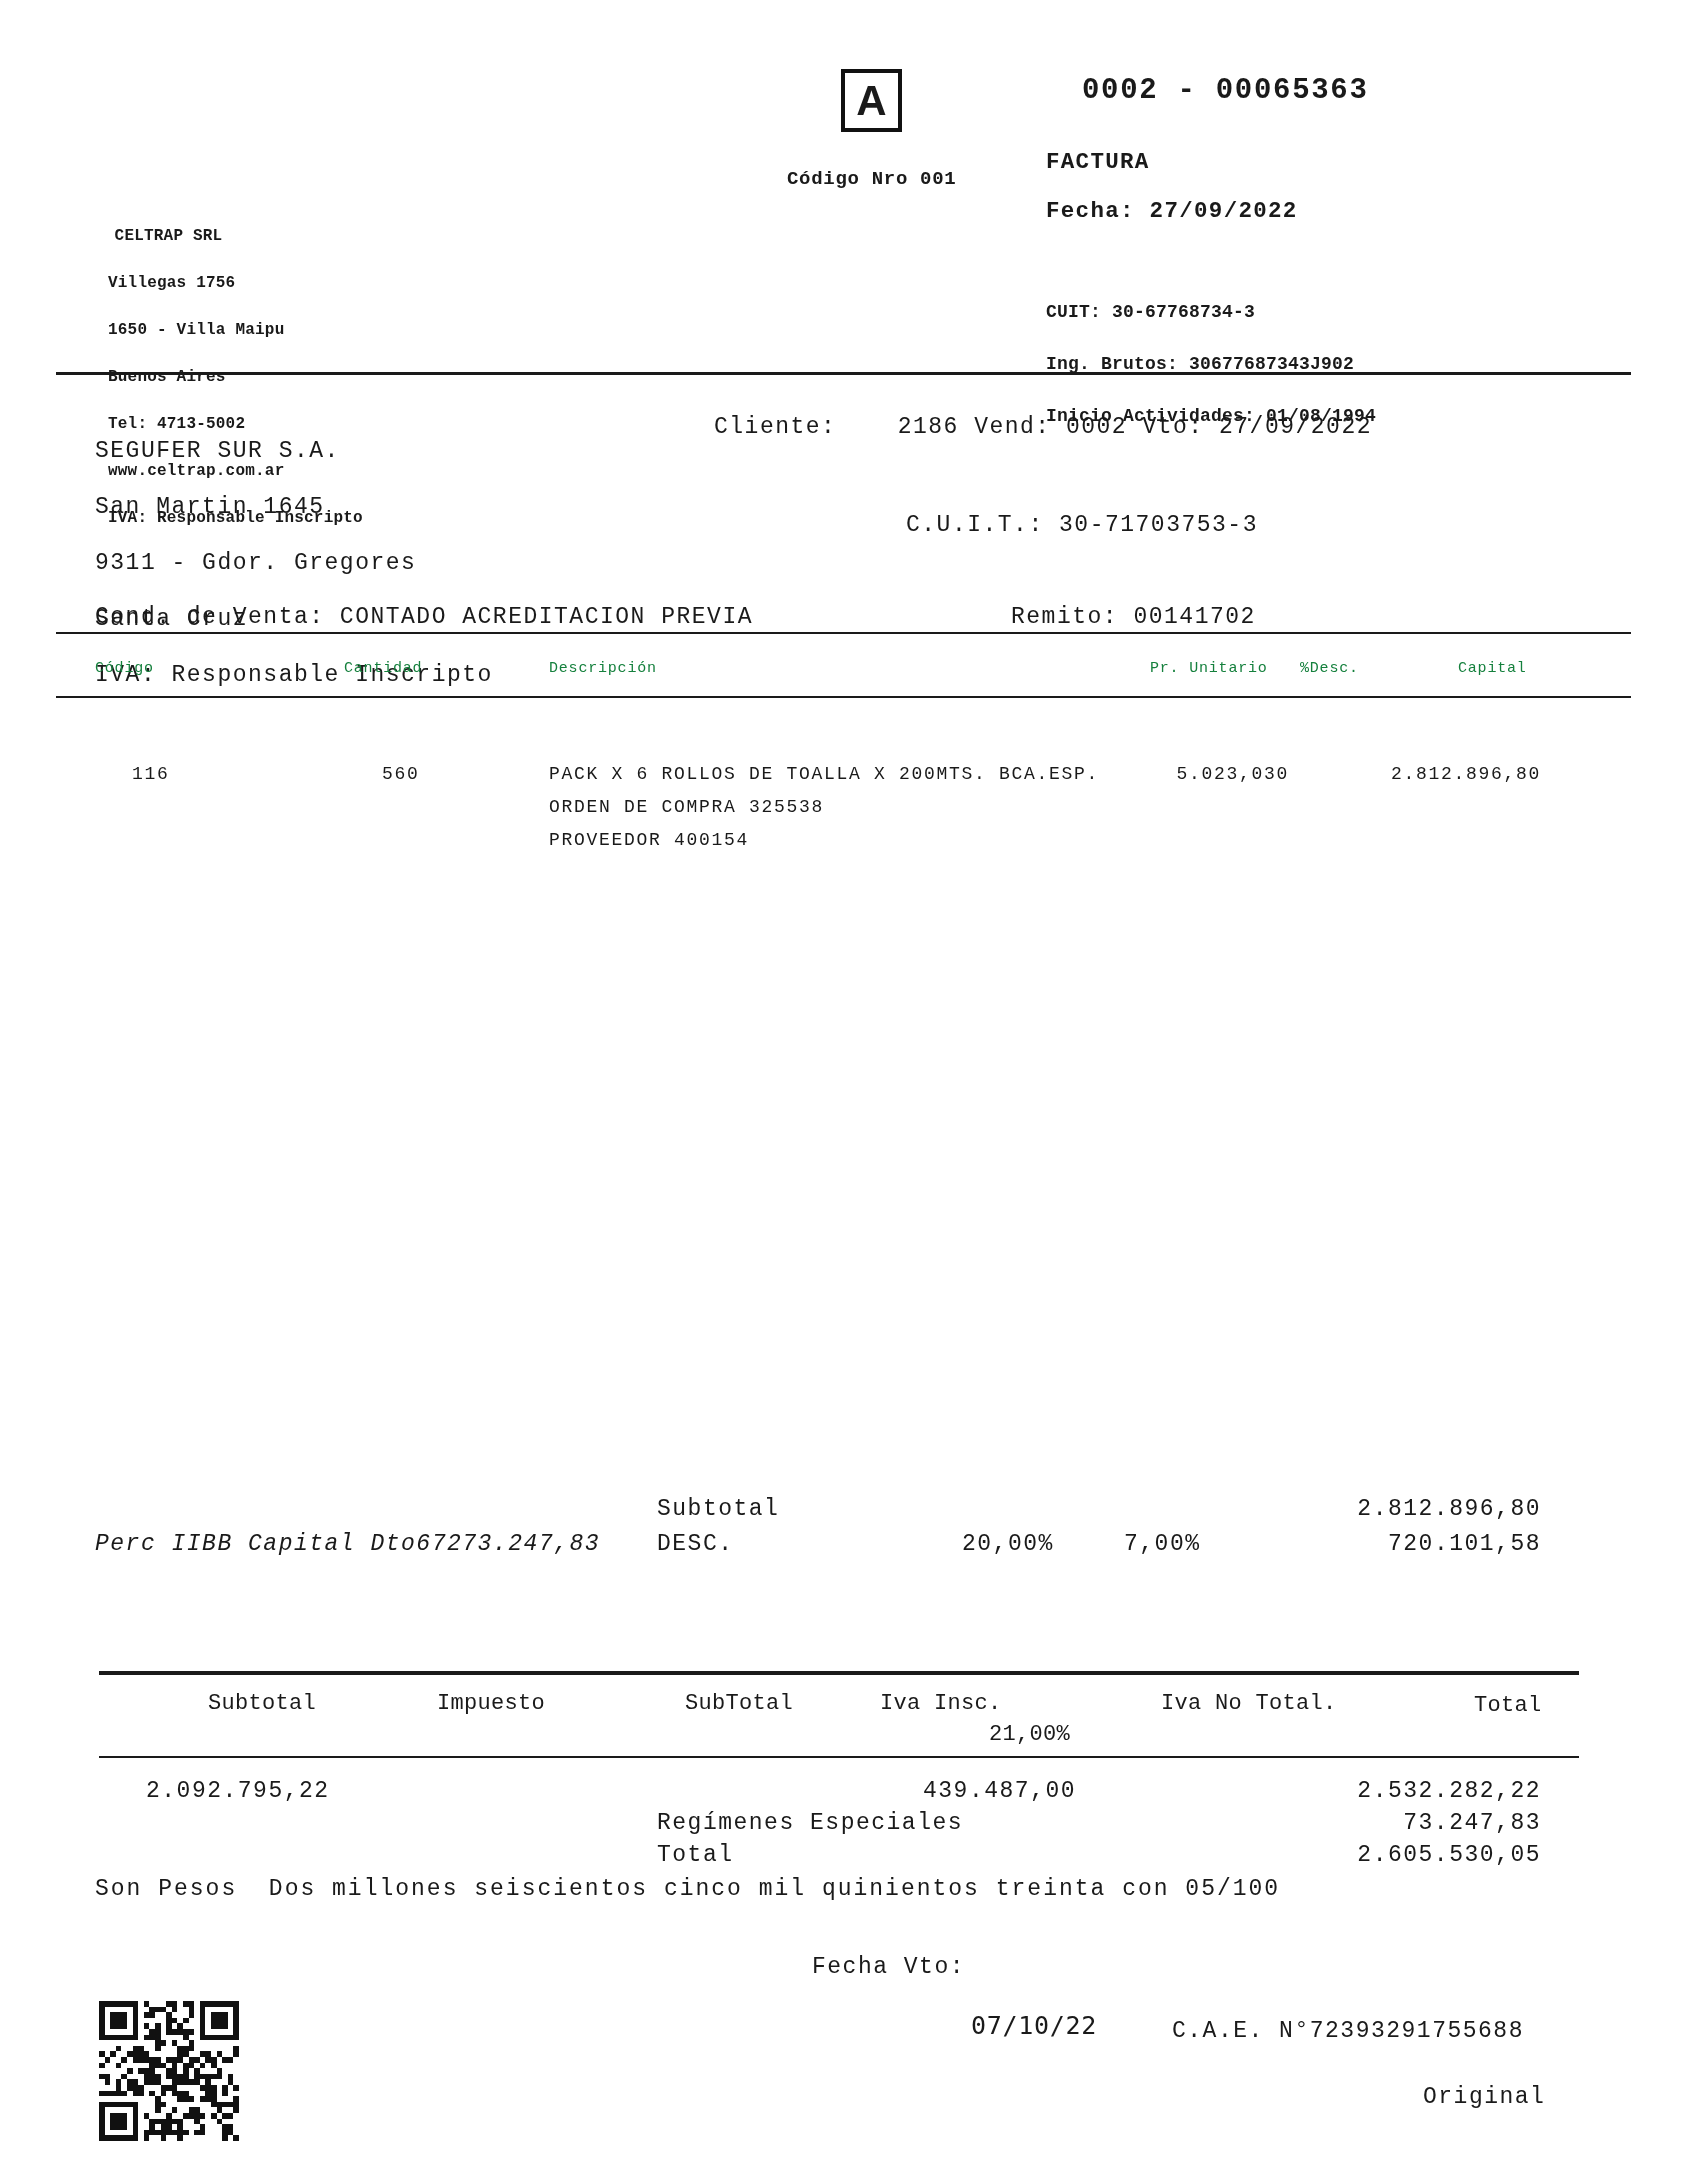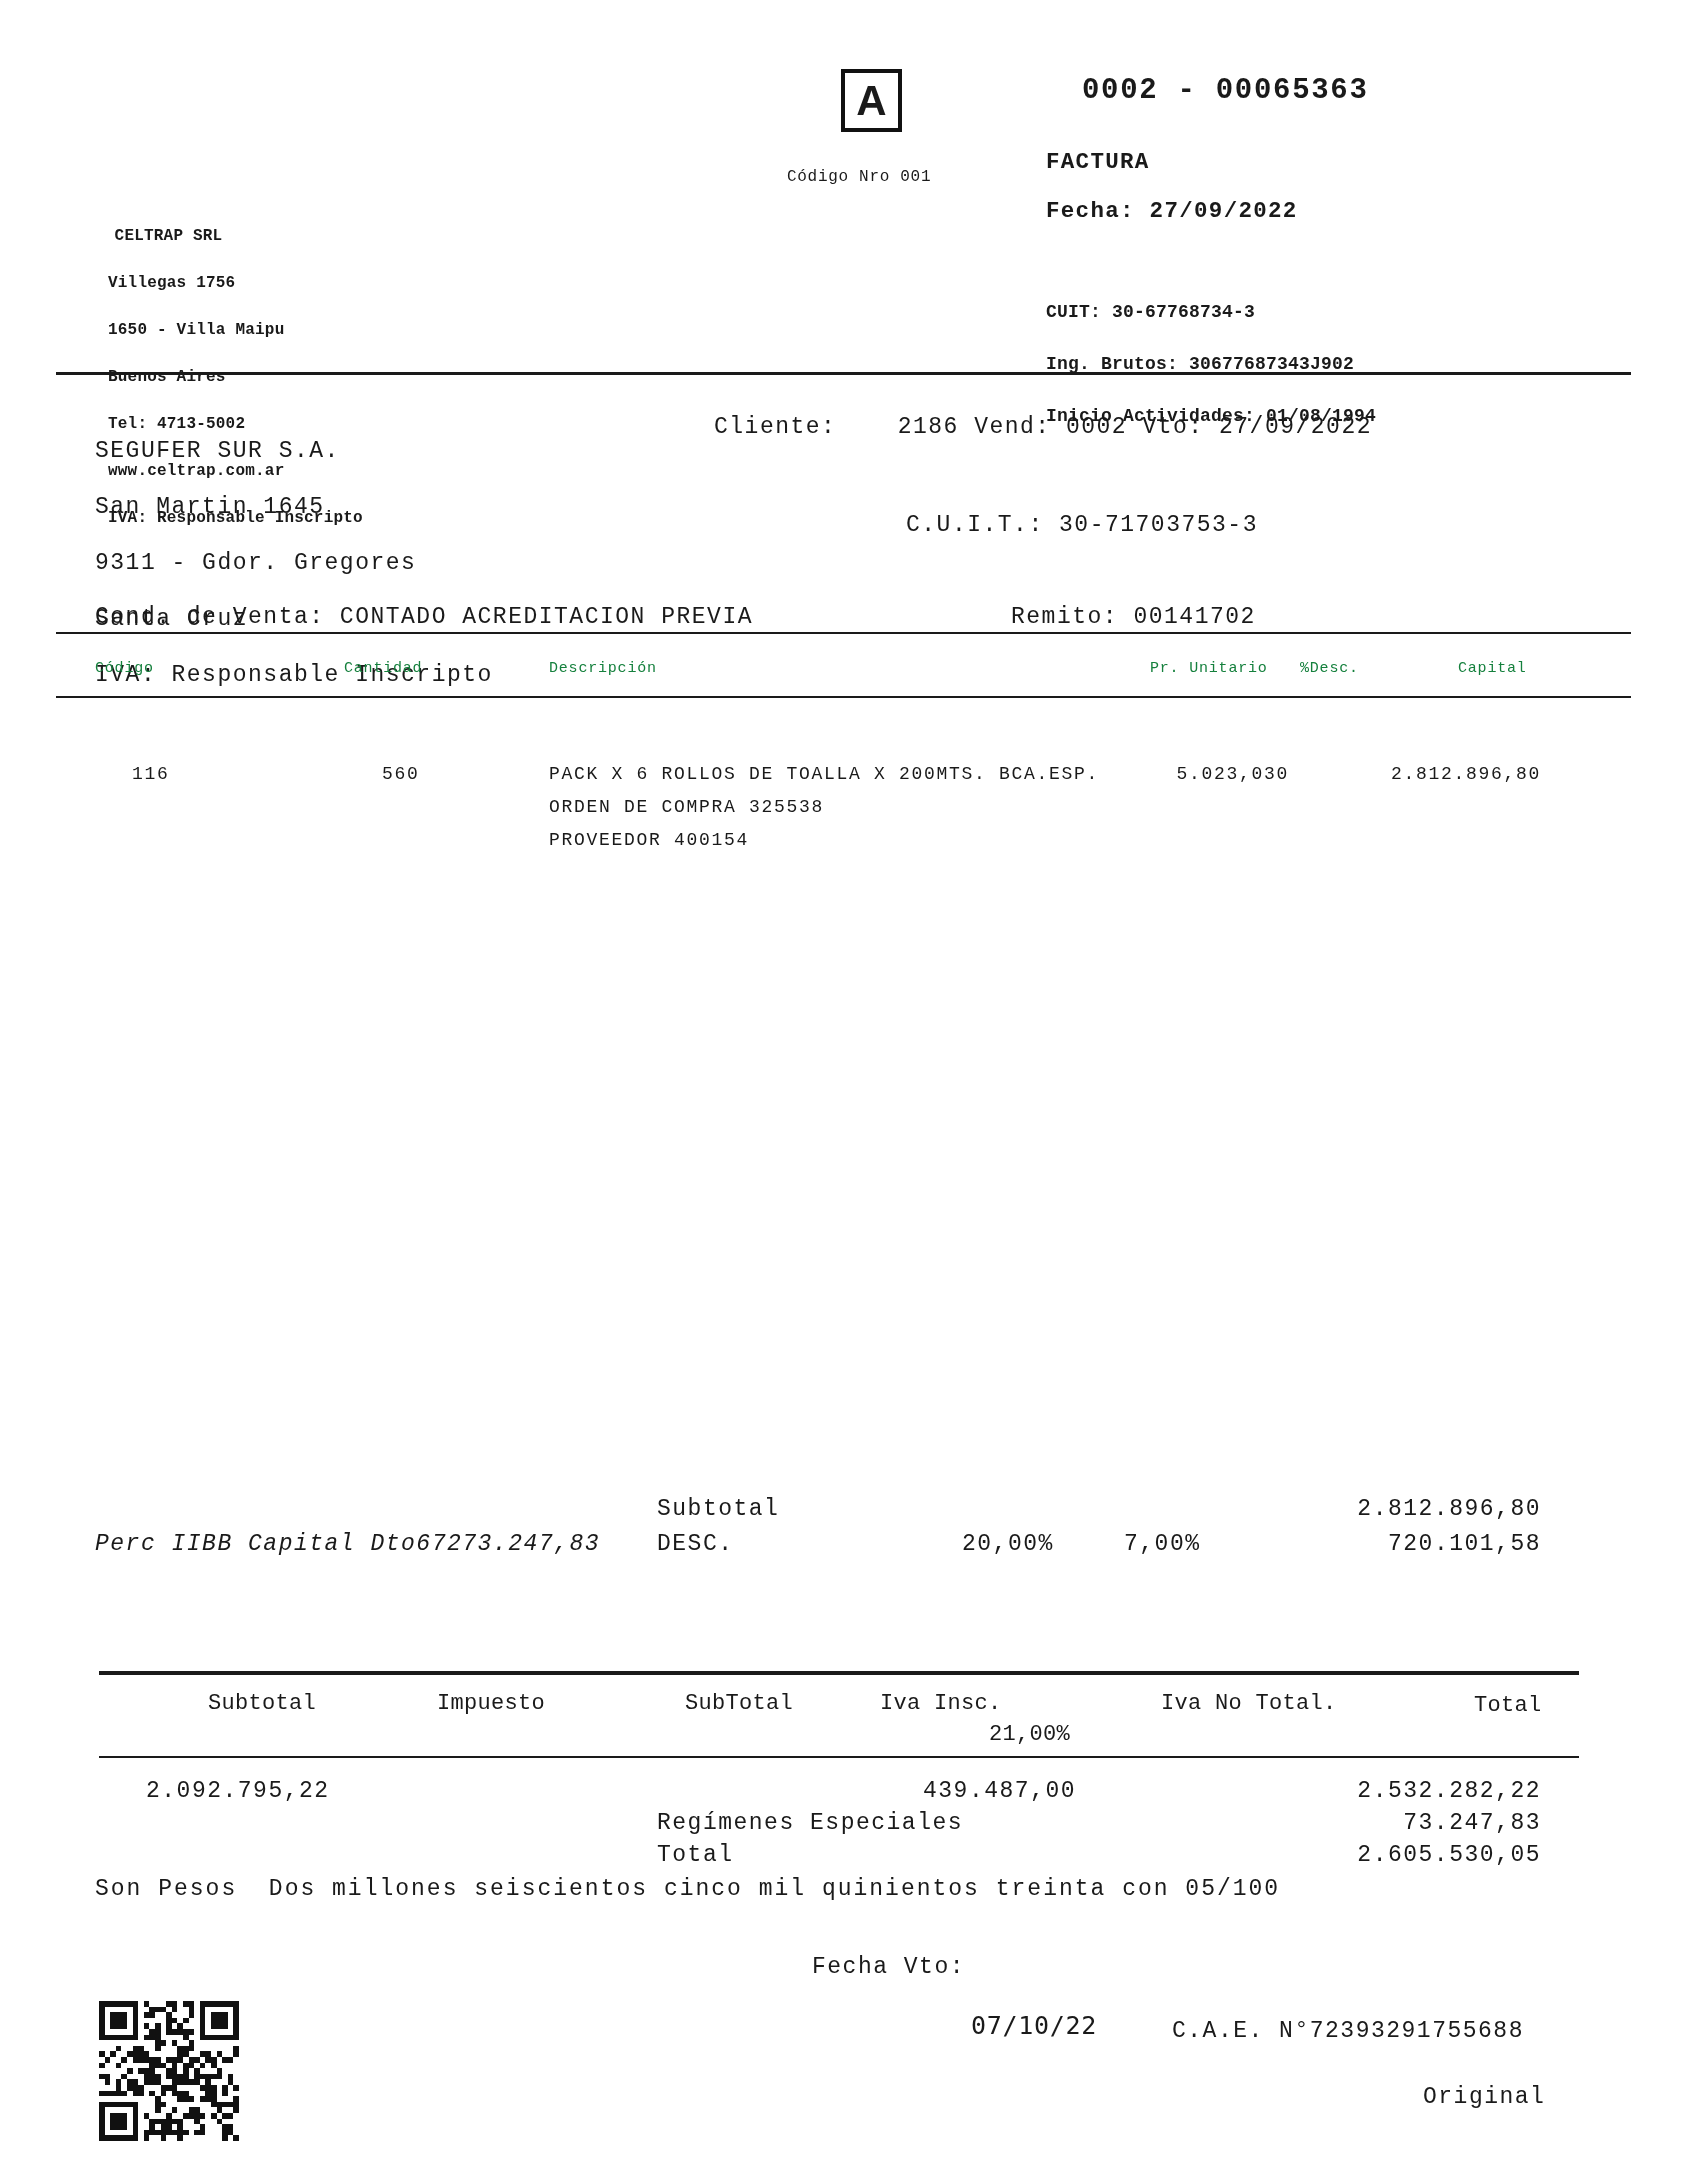--- a/index.html
+++ b/index.html
@@ -6,21 +6,21 @@
   html, body { background:#ffffff; }
   body {
     width:1687px; height:2183px; position:relative;
     font-family:"Liberation Mono","DejaVu Sans Mono",monospace;
     color:#1a1a1a;
   }
   .abs { position:absolute; white-space:pre; }
   .rule { position:absolute; background:#1a1a1a; }
   .f24b { font-size:16px; font-weight:bold; letter-spacing:0.2px; line-height:23px; }
   .f27b { font-size:18px; font-weight:bold; letter-spacing:0.2px; line-height:28px; }
-  .f29b { font-size:16px; font-weight:normal; letter-spacing:0.7px; }
+  .f29b { font-size:19px; font-weight:bold; letter-spacing:0.7px; }
   .f34b { font-size:22.5px; font-weight:bold; letter-spacing:1.3px; }
   .f44b { font-size:29px; font-weight:bold; letter-spacing:1.7px;margin-left:37px; }
   .f35  { font-size:23px; letter-spacing:1.5px; line-height:32px; }
   .f33  { font-size:22px; letter-spacing:0.3px; }
   .th   { font-size:15px; letter-spacing:0.8px; color:#15803d; }
   .td   { font-size:18px; letter-spacing:1.7px; line-height:33px; }
   .right { text-align:right; }
   .letterbox {
     position:absolute; left:841px; top:69px; width:61px; height:63px;
     border:4.6px solid #111; display:flex; align-items:center; justify-content:center;

